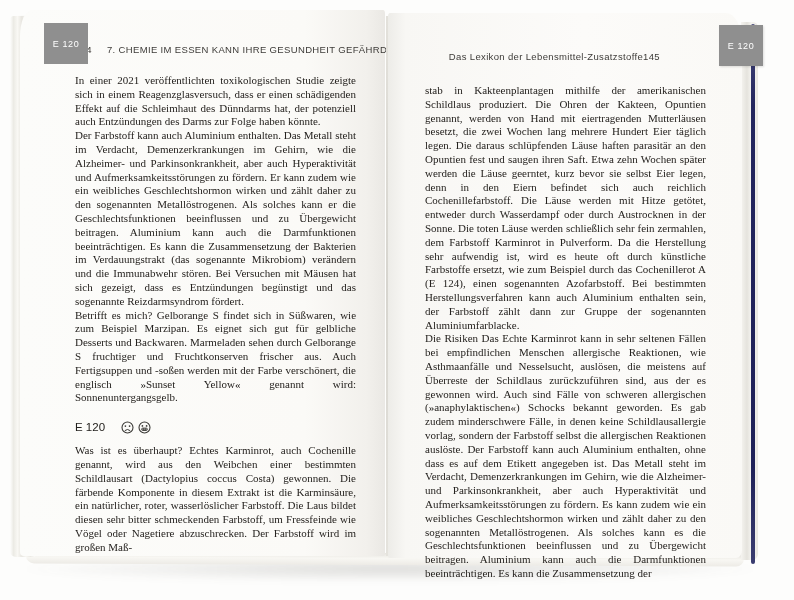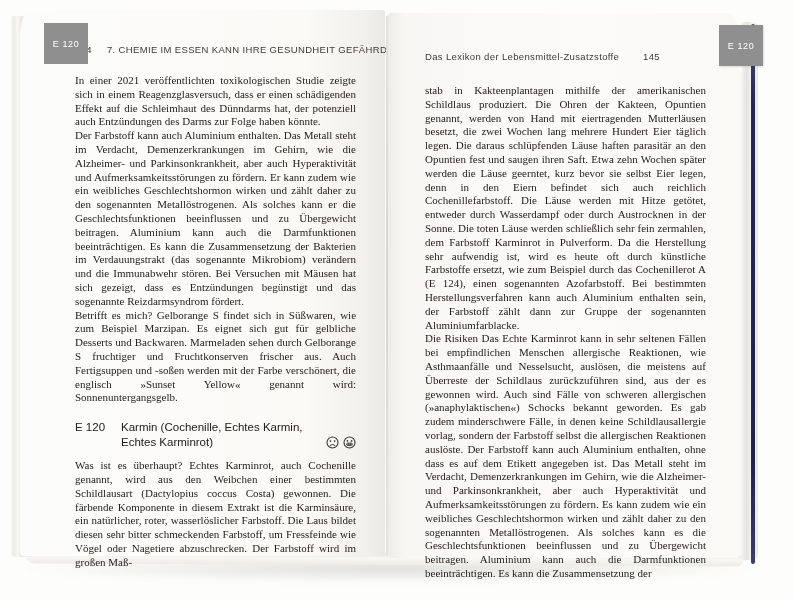--- a/index.html
+++ b/index.html
@@ -69,21 +69,21 @@
   .content-left  { left:55px; top:34px; width:281px; }
   .content-right { left:37px; top:38px; width:281px; }
 
   .running-head {
     display:flex; align-items:baseline;
     font-family:"Liberation Sans", sans-serif; font-size:9.5px; color:#3d3b38;
     letter-spacing:0.35px; margin-bottom:19px; white-space:nowrap;
   }
   .running-head .rh-number { flex:none; }
   .content-left  .running-head .rh-title { margin-left:15px; }
-  .content-right .running-head { justify-content:space-between; margin-bottom:22px; }
+  .content-right .running-head { justify-content:flex-end; margin-bottom:22px; }
   .content-right .running-head .rh-number { margin-right:46px; }
 
   .body-par {
     margin:0; font-size:11px; line-height:13.8px; text-align:justify;
     color:#25221f; hyphens:auto; -webkit-hyphens:auto;
   }
   .lead { font-weight:normal; }
 
   .entry-heading {
     display:flex; margin:15px 0 9px 0;
@@ -112,24 +112,20 @@
         <span class="rh-number">104</span>
         <span class="rh-title">7. CHEMIE IM ESSEN KANN IHRE GESUNDHEIT GEFÄHRDEN</span>
       </div>
 
       <p class="body-par">In einer 2021 veröffentlichten toxikologischen Studie zeigte sich in einem Reagenzglasversuch, dass er einen schädigenden Effekt auf die Schleimhaut des Dünndarms hat, der potenziell auch Entzündungen des Darms zur Folge haben könnte.</p>
       <p class="body-par">Der Farbstoff kann auch Aluminium enthalten. Das Metall steht im Verdacht, Demenzerkrankungen im Gehirn, wie die Alzheimer- und Parkinsonkrankheit, aber auch Hyperaktivität und Aufmerksamkeitsstörungen zu fördern. Er kann zudem wie ein weibliches Geschlechtshormon wirken und zählt daher zu den sogenannten Metallöstrogenen. Als solches kann er die Geschlechtsfunktionen beeinflussen und zu Übergewicht beitragen. Aluminium kann auch die Darmfunktionen beeinträchtigen. Es kann die Zusammensetzung der Bakterien im Verdauungstrakt (das sogenannte Mikrobiom) verändern und die Immunabwehr stören. Bei Versuchen mit Mäusen hat sich gezeigt, dass es Entzündungen begünstigt und das sogenannte Reizdarmsyndrom fördert.</p>
       <p class="body-par"><span class="lead">Betrifft es mich?</span> <span>Gelborange S findet sich in Süßwaren, wie zum Beispiel Marzipan. Es eignet sich gut für gelbliche Desserts und Backwaren. Marmeladen sehen durch Gelborange S fruchtiger und Fruchtkonserven frischer aus. Auch Fertigsuppen und -soßen werden mit der Farbe verschönert, die englisch »Sunset Yellow« genannt wird: Sonnenuntergangsgelb.</span></p>
 
       <div class="entry-heading">
         <span class="entry-code">E 120</span>
-        <span class="entry-titles">
-          <span style="display:block">Karmin (Cochenille, Echtes Karmin,</span>
-          <span style="display:block">Echtes Karminrot)</span>
-        </span>
         <span class="entry-icons">
           <span class="face-icon">
             <svg width="13" height="13" viewBox="0 0 13 13">
               <circle cx="6.5" cy="6.5" r="5.5" fill="none" stroke="#3a3936" stroke-width="1.1"></circle>
               <circle cx="4.4" cy="5.1" r="0.85" fill="#3a3936"></circle>
               <circle cx="8.6" cy="5.1" r="0.85" fill="#3a3936"></circle>
               <path d="M4.1 9.4 Q6.5 7.3 8.9 9.4" fill="none" stroke="#3a3936" stroke-width="1" stroke-linecap="round"></path>
             </svg>
           </span>
           <span class="face-icon">

